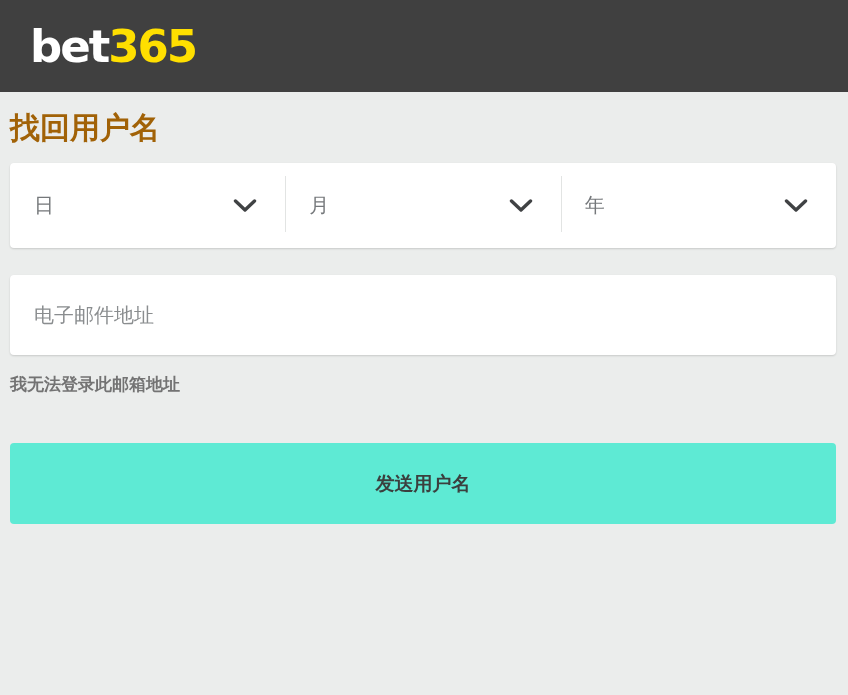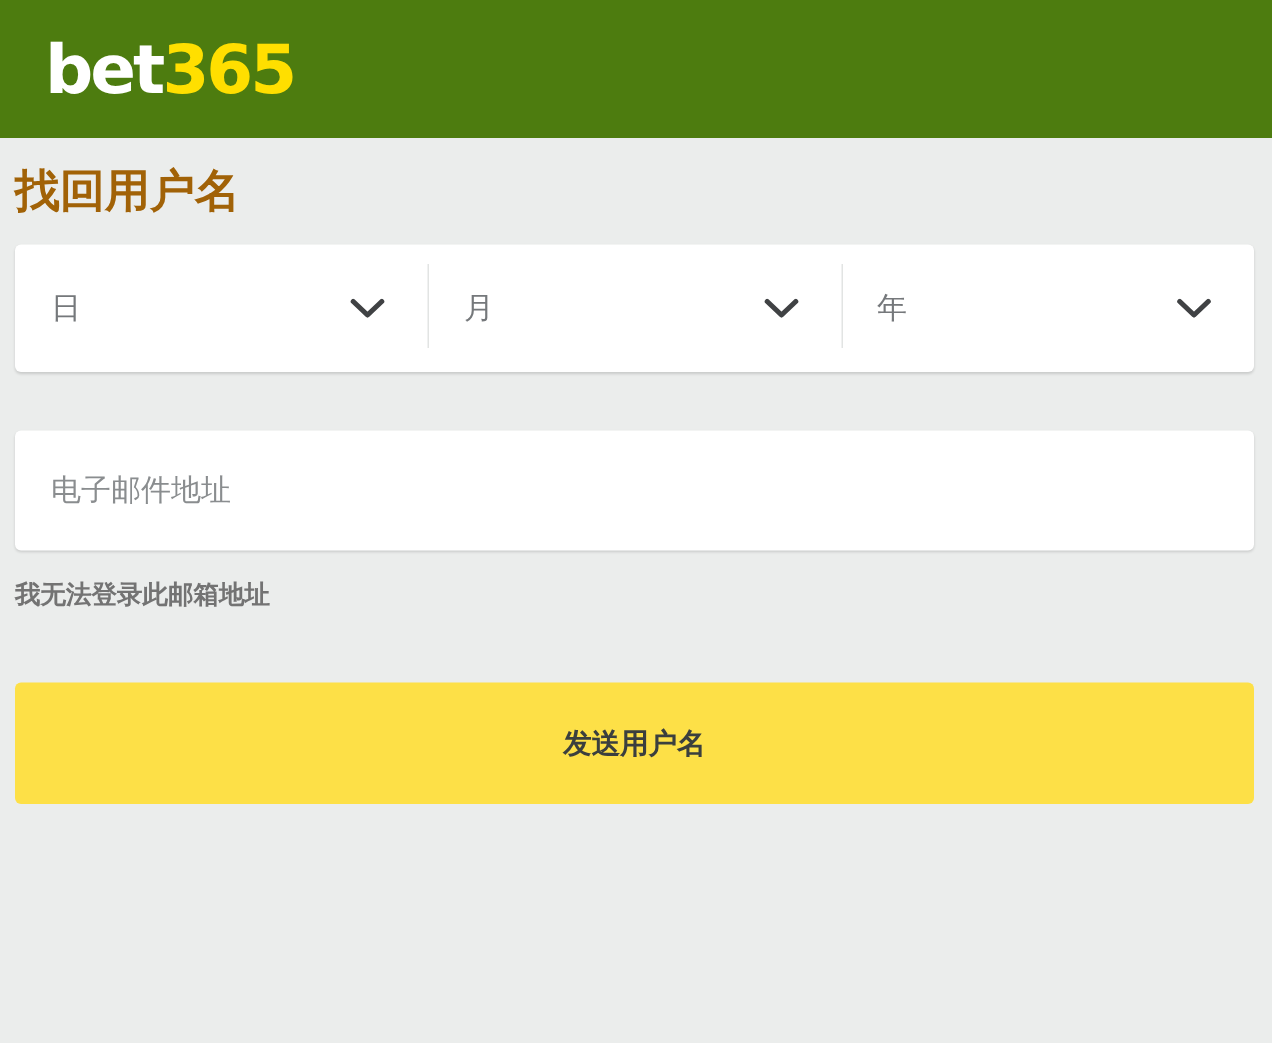--- a/index.html
+++ b/index.html
@@ -6,21 +6,21 @@
     margin: 0;
     padding: 0;
     width: 848px;
     height: 695px;
     background: #ebedec;
     font-family: "Liberation Sans", sans-serif;
     overflow: hidden;
   }
   .header {
     height: 92px;
-    background: #4d7c0f;
+    background: #404040;
     display: flex;
     align-items: center;
     padding-left: 30px;
     box-sizing: border-box;
   }
   .logo {
     font-family: "DejaVu Sans", sans-serif;
     font-weight: 800;
     font-size: 45px;
     letter-spacing: -2px;
@@ -84,21 +84,21 @@
     font-size: 20px;
     color: #75787b;
   }
   .chevron {
     margin-left: auto;
     margin-right: 28px;
     display: flex;
     align-items: center;
   }
   .email-row {
-    margin-top: 39px;
+    margin-top: 27px;
   }
   .email-input {
     display: block;
     width: 100%;
     height: 80px;
     box-sizing: border-box;
     border: none;
     outline: none;
     border-radius: 4px;
     box-shadow: 0 1px 2px rgba(0,0,0,0.15);
@@ -123,21 +123,21 @@
   }
   .submit-row {
     margin-top: 47px;
   }
   .submit-button {
     display: block;
     width: 100%;
     height: 81px;
     border: none;
     border-radius: 4px;
-    background: #fde047;
+    background: #5eead4;
     color: #3b3f3e;
     font-size: 19px;
     font-weight: 700;
     font-family: "Liberation Sans", sans-serif;
     cursor: pointer;
   }
 </style>
 </head>
 <body>
 

